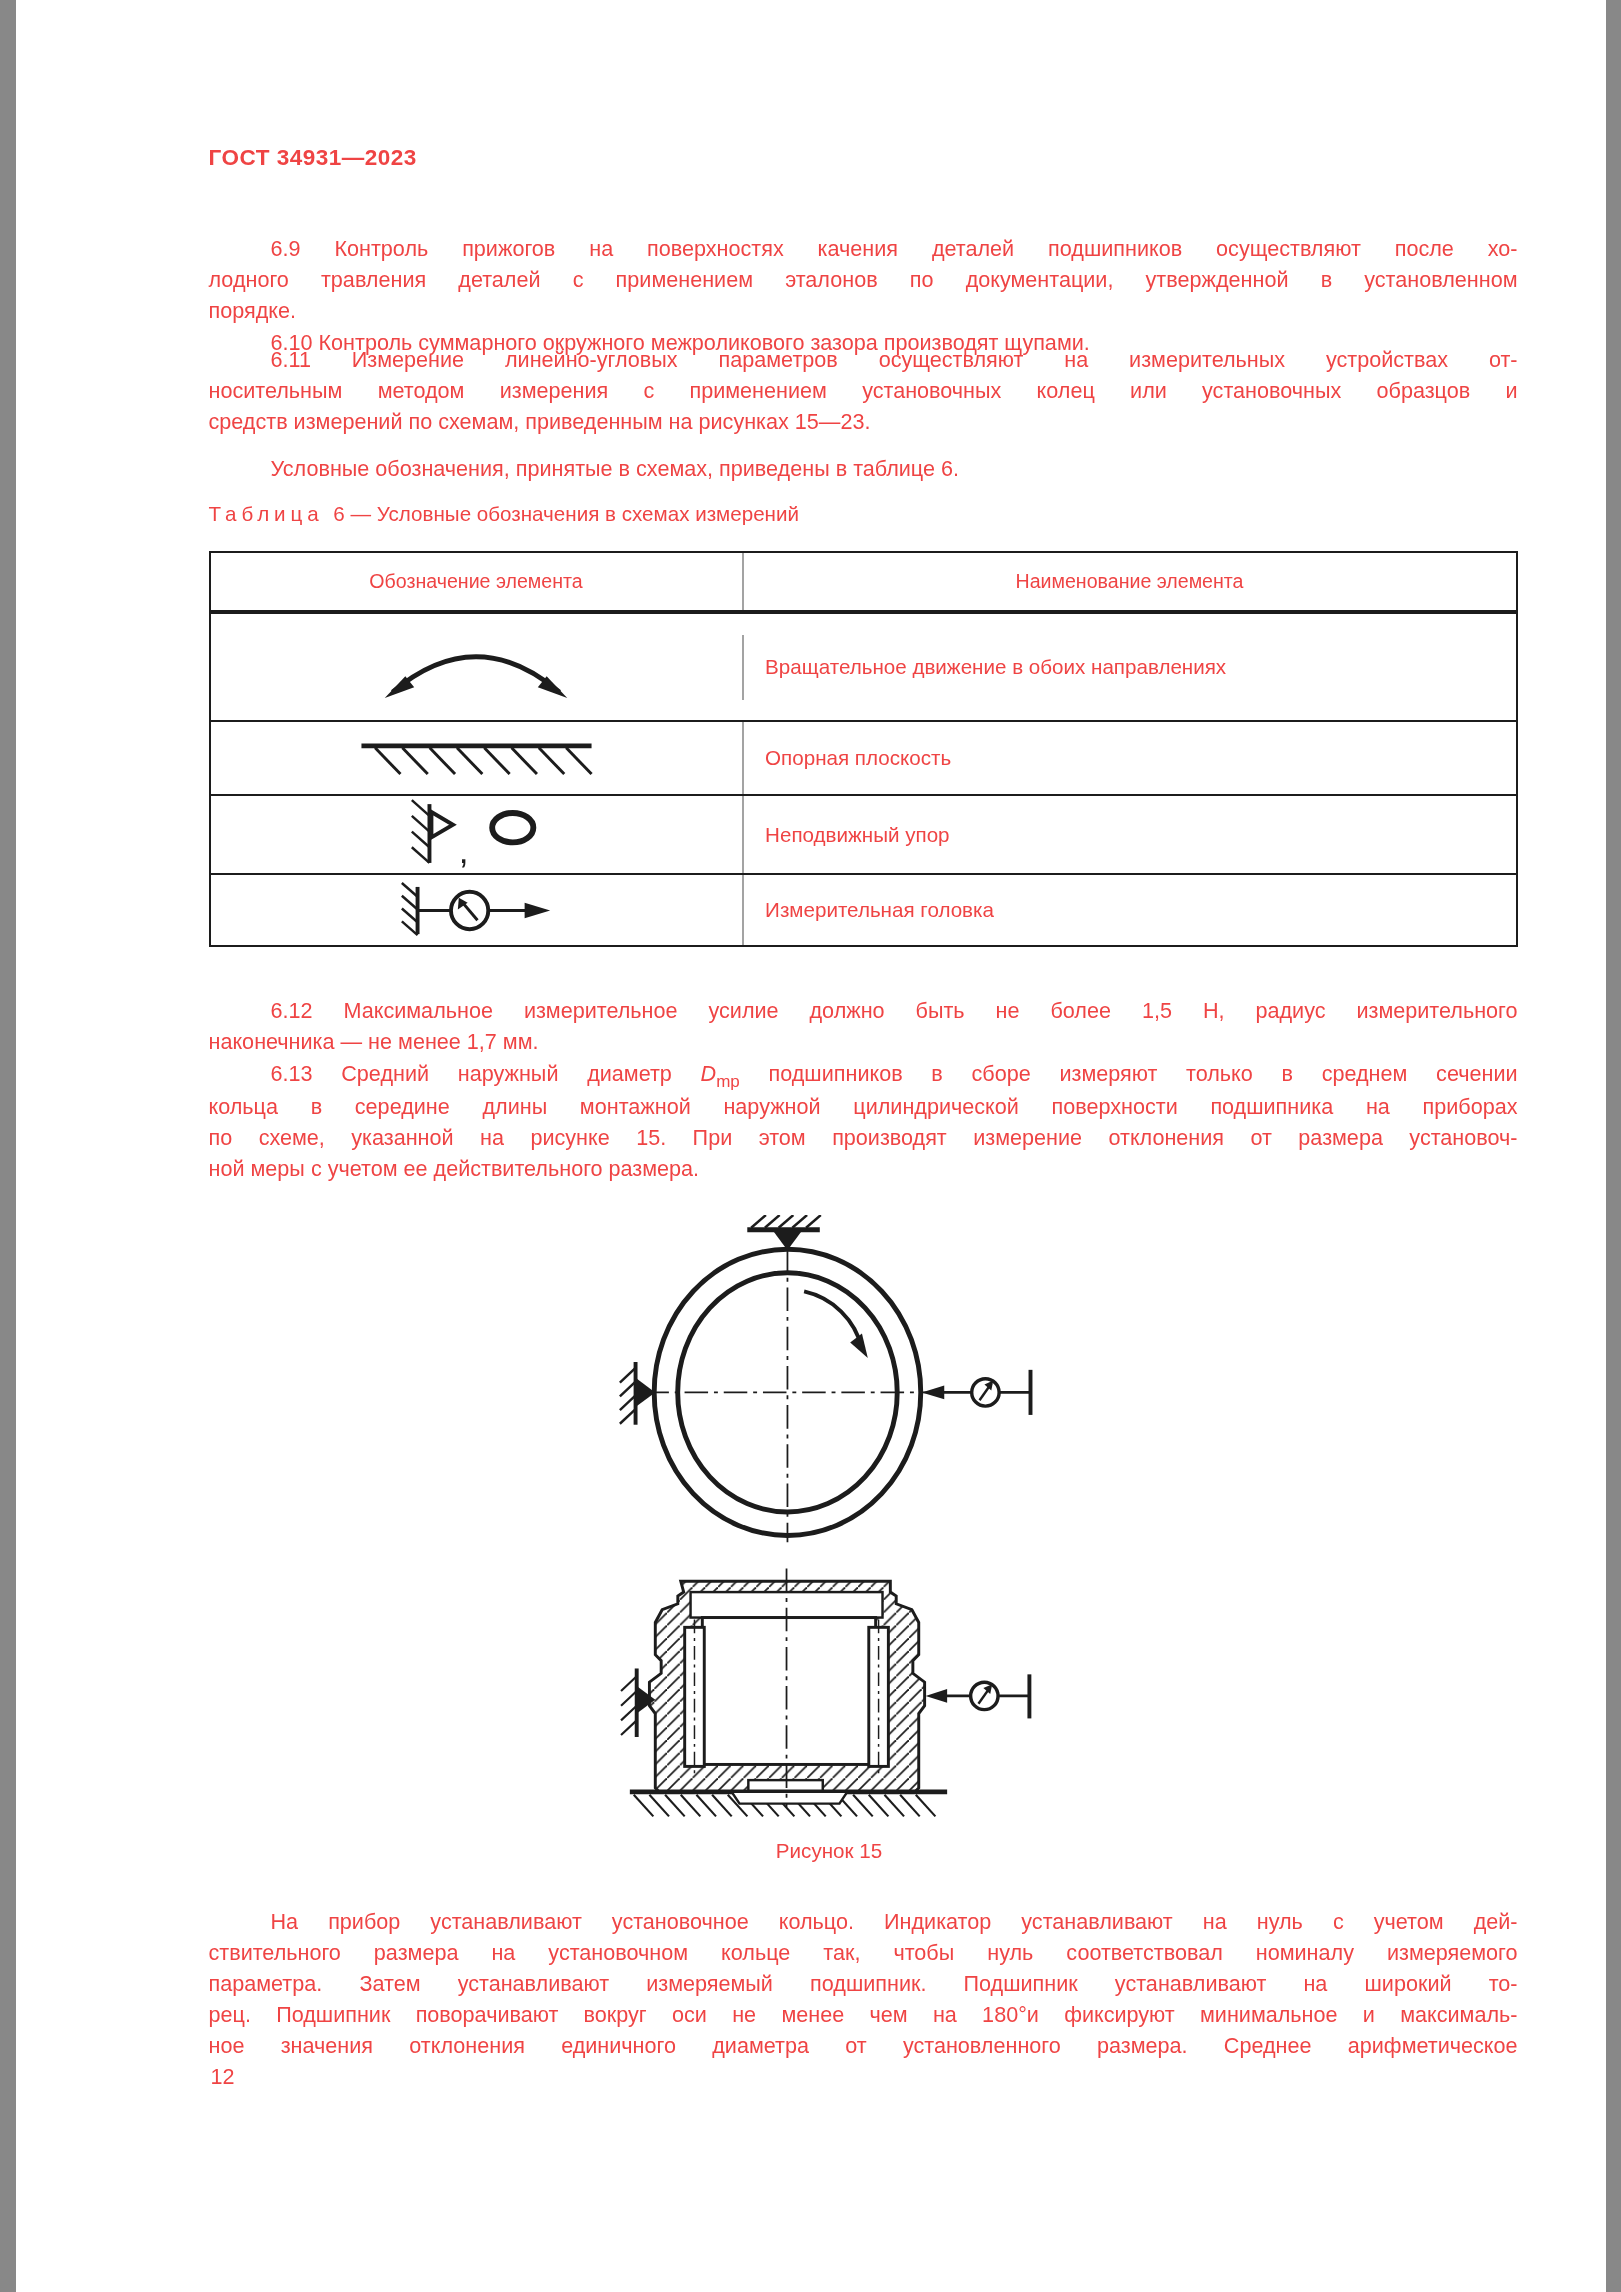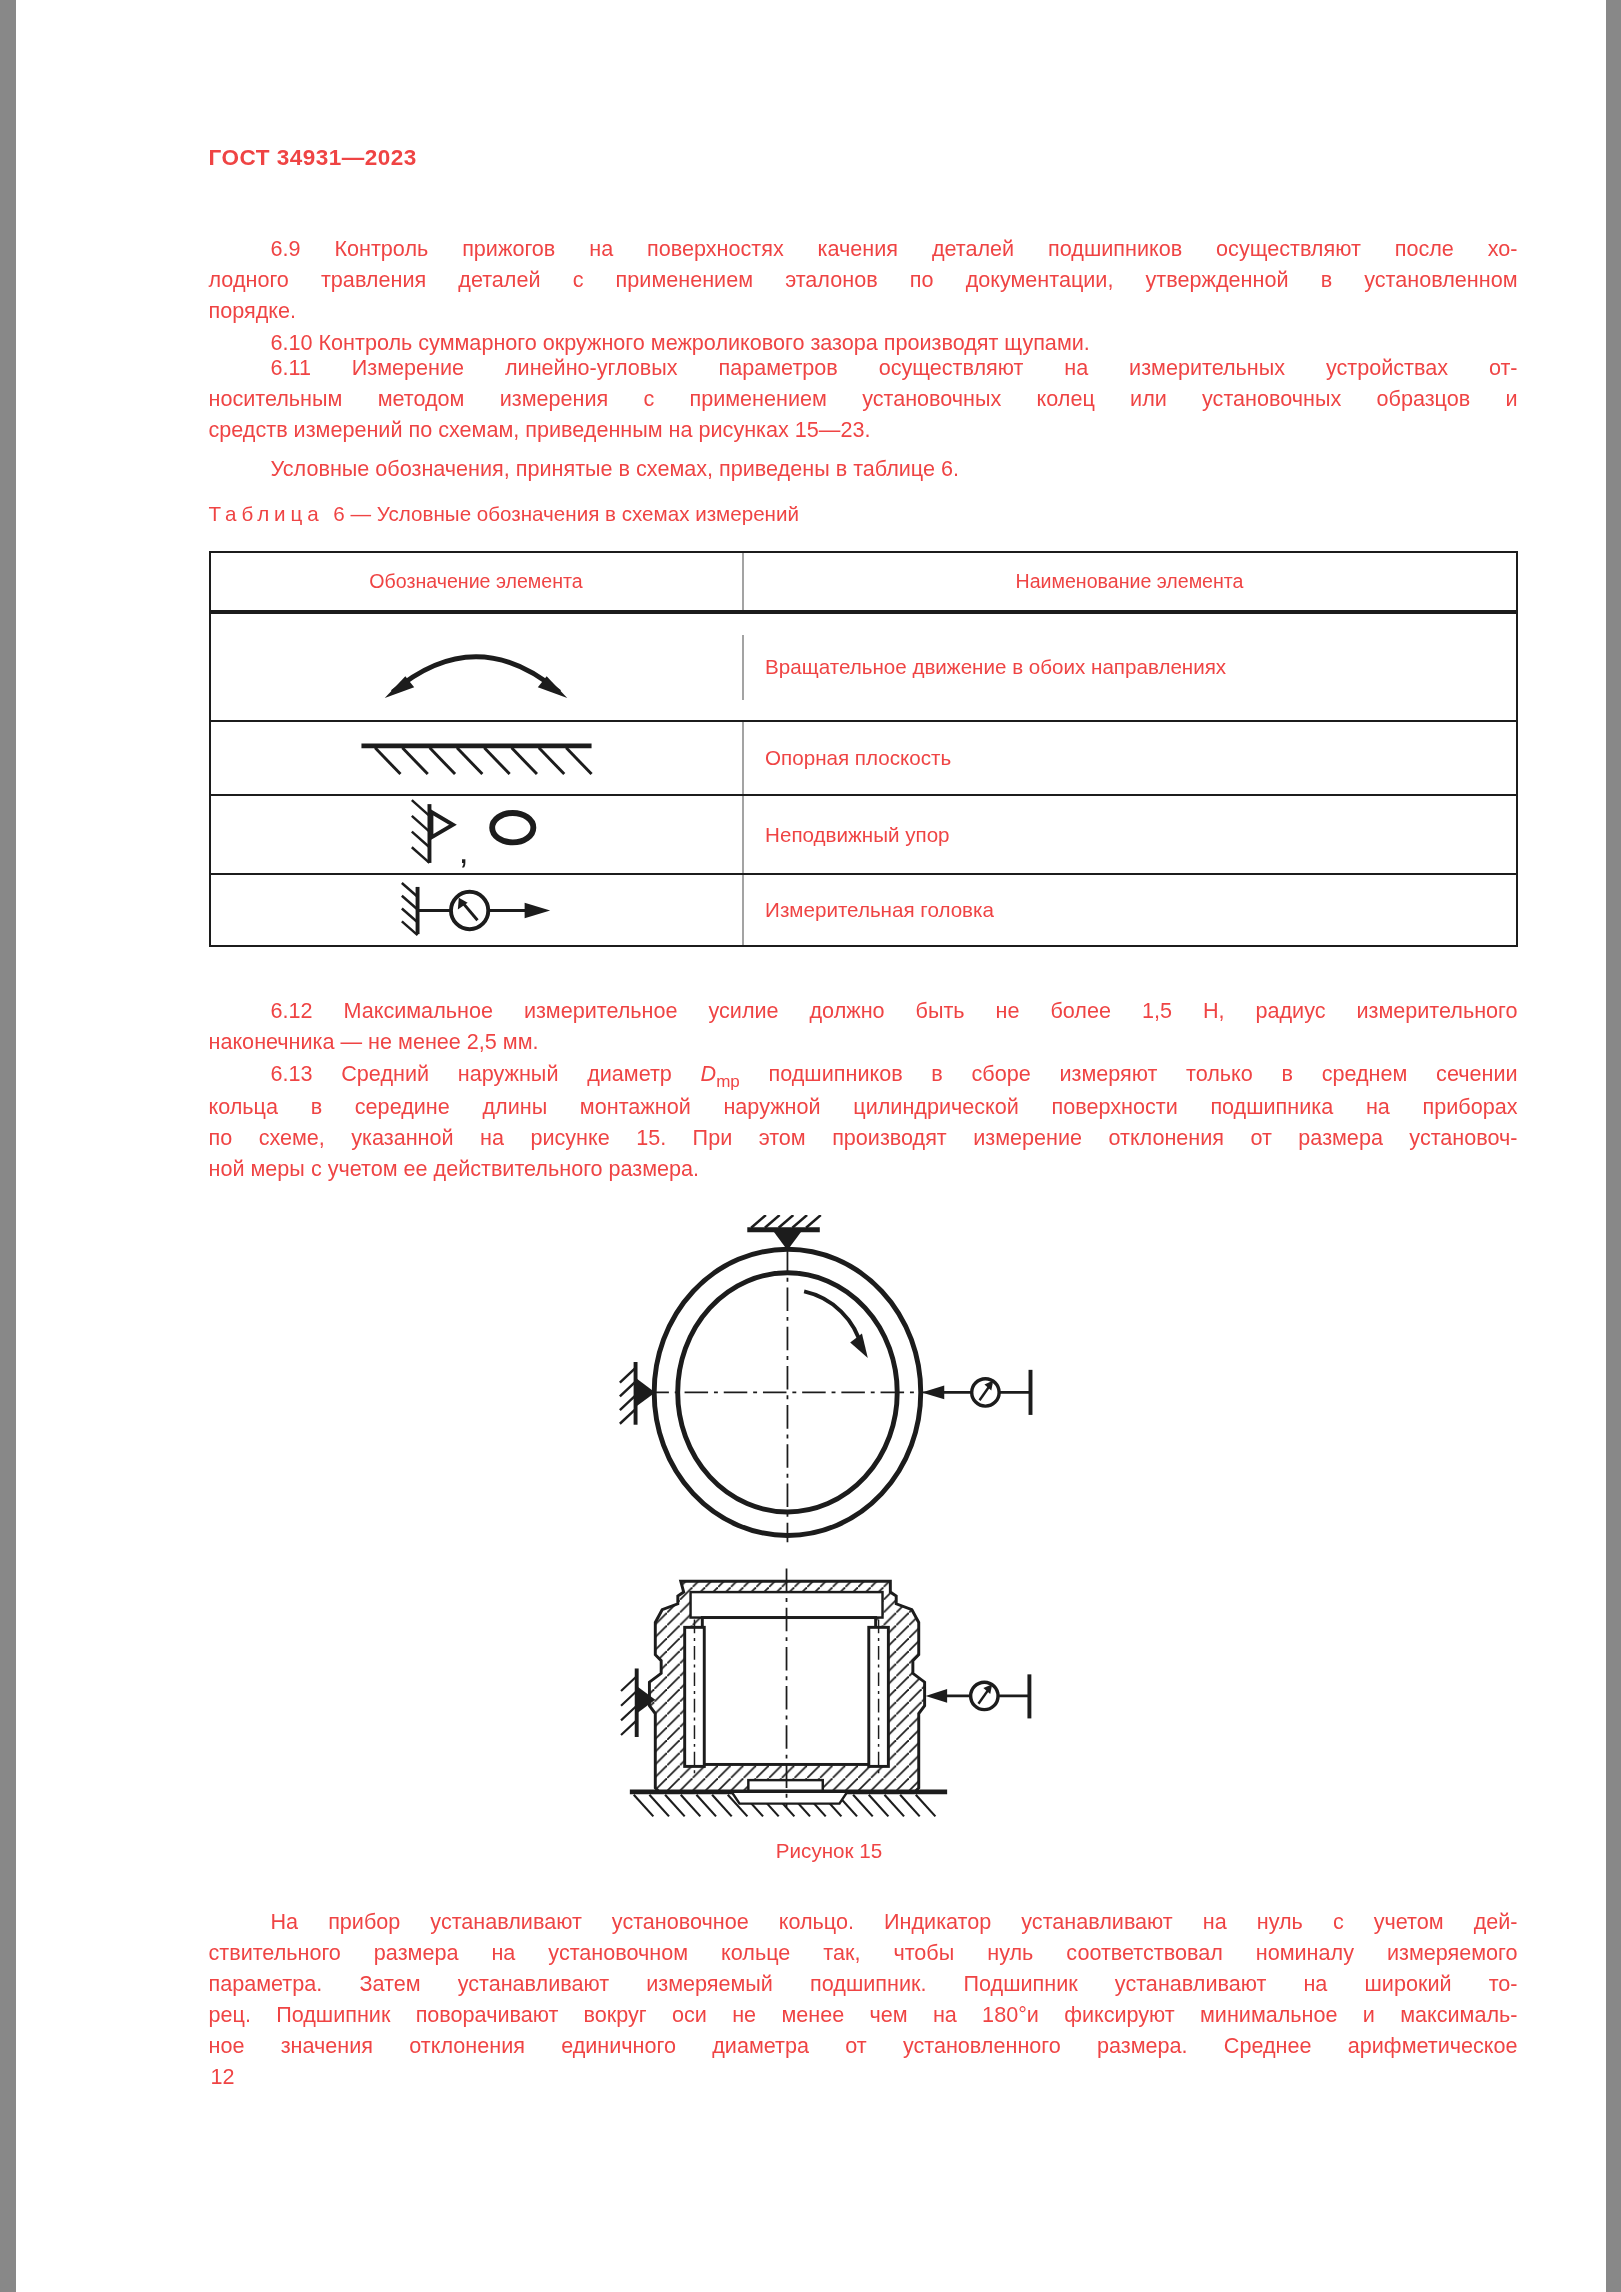--- a/index.html
+++ b/index.html
@@ -51,21 +51,21 @@
   <div class="abs para" style="top:233px">
     <div class="ln jl ind">6.9  Контроль прижогов на поверхностях качения деталей подшипников осуществляют после хо-</div>
     <div class="ln jl">лодного травления деталей с применением эталонов по документации, утвержденной в установленном</div>
     <div class="ln ll">порядке.</div>
   </div>
 
   <div class="abs para" style="top:327px">
     <div class="ln ll ind">6.10  Контроль суммарного окружного межроликового зазора производят щупами.</div>
   </div>
 
-  <div class="abs para" style="top:352px">
+  <div class="abs para" style="top:344px">
     <div class="ln jl ind">6.11  Измерение линейно-угловых параметров осуществляют на измерительных устройствах от-</div>
     <div class="ln jl">носительным методом измерения с применением установочных колец или установочных образцов и</div>
     <div class="ln ll">средств измерений по схемам, приведенным на рисунках 15—23.</div>
   </div>
 
   <div class="abs para" style="top:453px">
     <div class="ln ll ind">Условные обозначения, принятые в схемах, приведены в таблице 6.</div>
   </div>
 
   <div class="abs tbl-label">
@@ -151,21 +151,21 @@
             <polygon points="160,30 134,22 134,38" fill="#1c1c1c"></polygon>
           </svg>
         </span>
       </div>
       <div class="c2">Измерительная головка</div>
     </div>
   </div>
 
   <div class="abs para" style="top:995px">
     <div class="ln jl ind">6.12  Максимальное измерительное усилие должно быть не более 1,5 Н, радиус измерительного</div>
-    <div class="ln ll">наконечника — не менее 2,5 мм.</div>
+    <div class="ln ll">наконечника — не менее 1,7 мм.</div>
   </div>
 
   <div class="abs para" style="top:1058px">
     <div class="ln jl ind"><span>6.13  Средний наружный диаметр </span><span class="var">D</span><span class="sub">mp</span><span> подшипников в сборе измеряют только в среднем сечении</span></div>
     <div class="ln jl">кольца в середине длины монтажной наружной цилиндрической поверхности подшипника на приборах</div>
     <div class="ln jl">по схеме, указанной на рисунке 15. При этом производят измерение отклонения от размера установоч-</div>
     <div class="ln ll">ной меры с учетом ее действительного размера.</div>
   </div>
 
   <svg class="figsvg" style="left:549px; top:1215px" width="588" height="343" viewBox="0 0 600 350">

